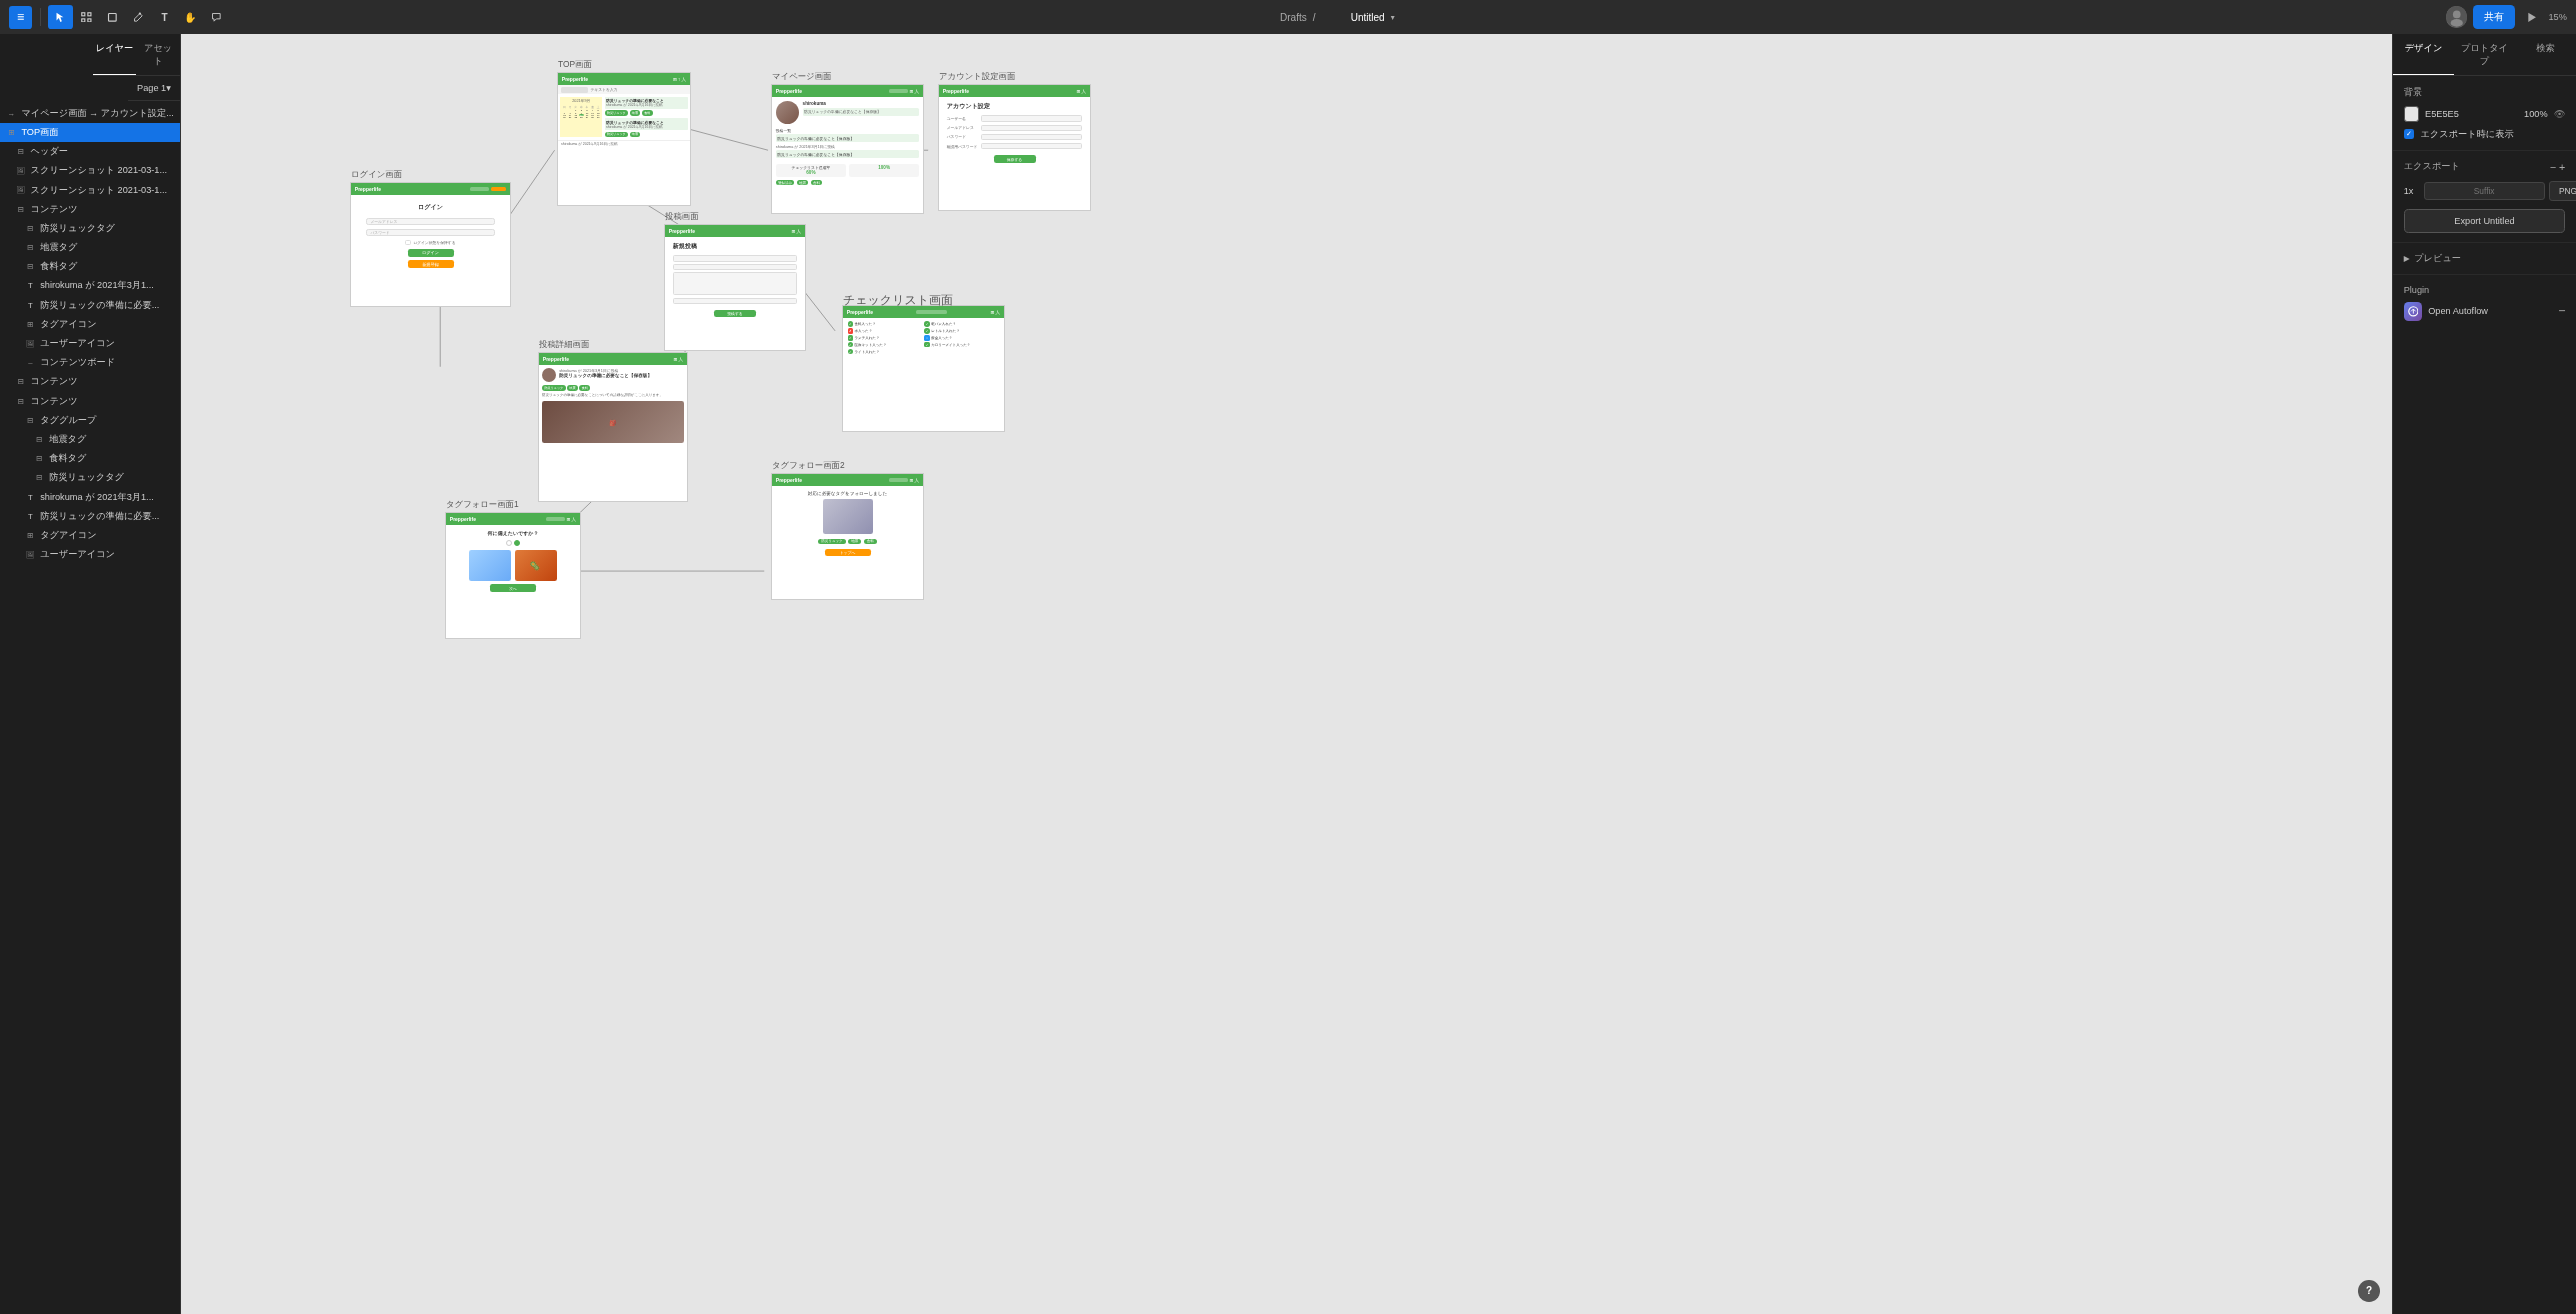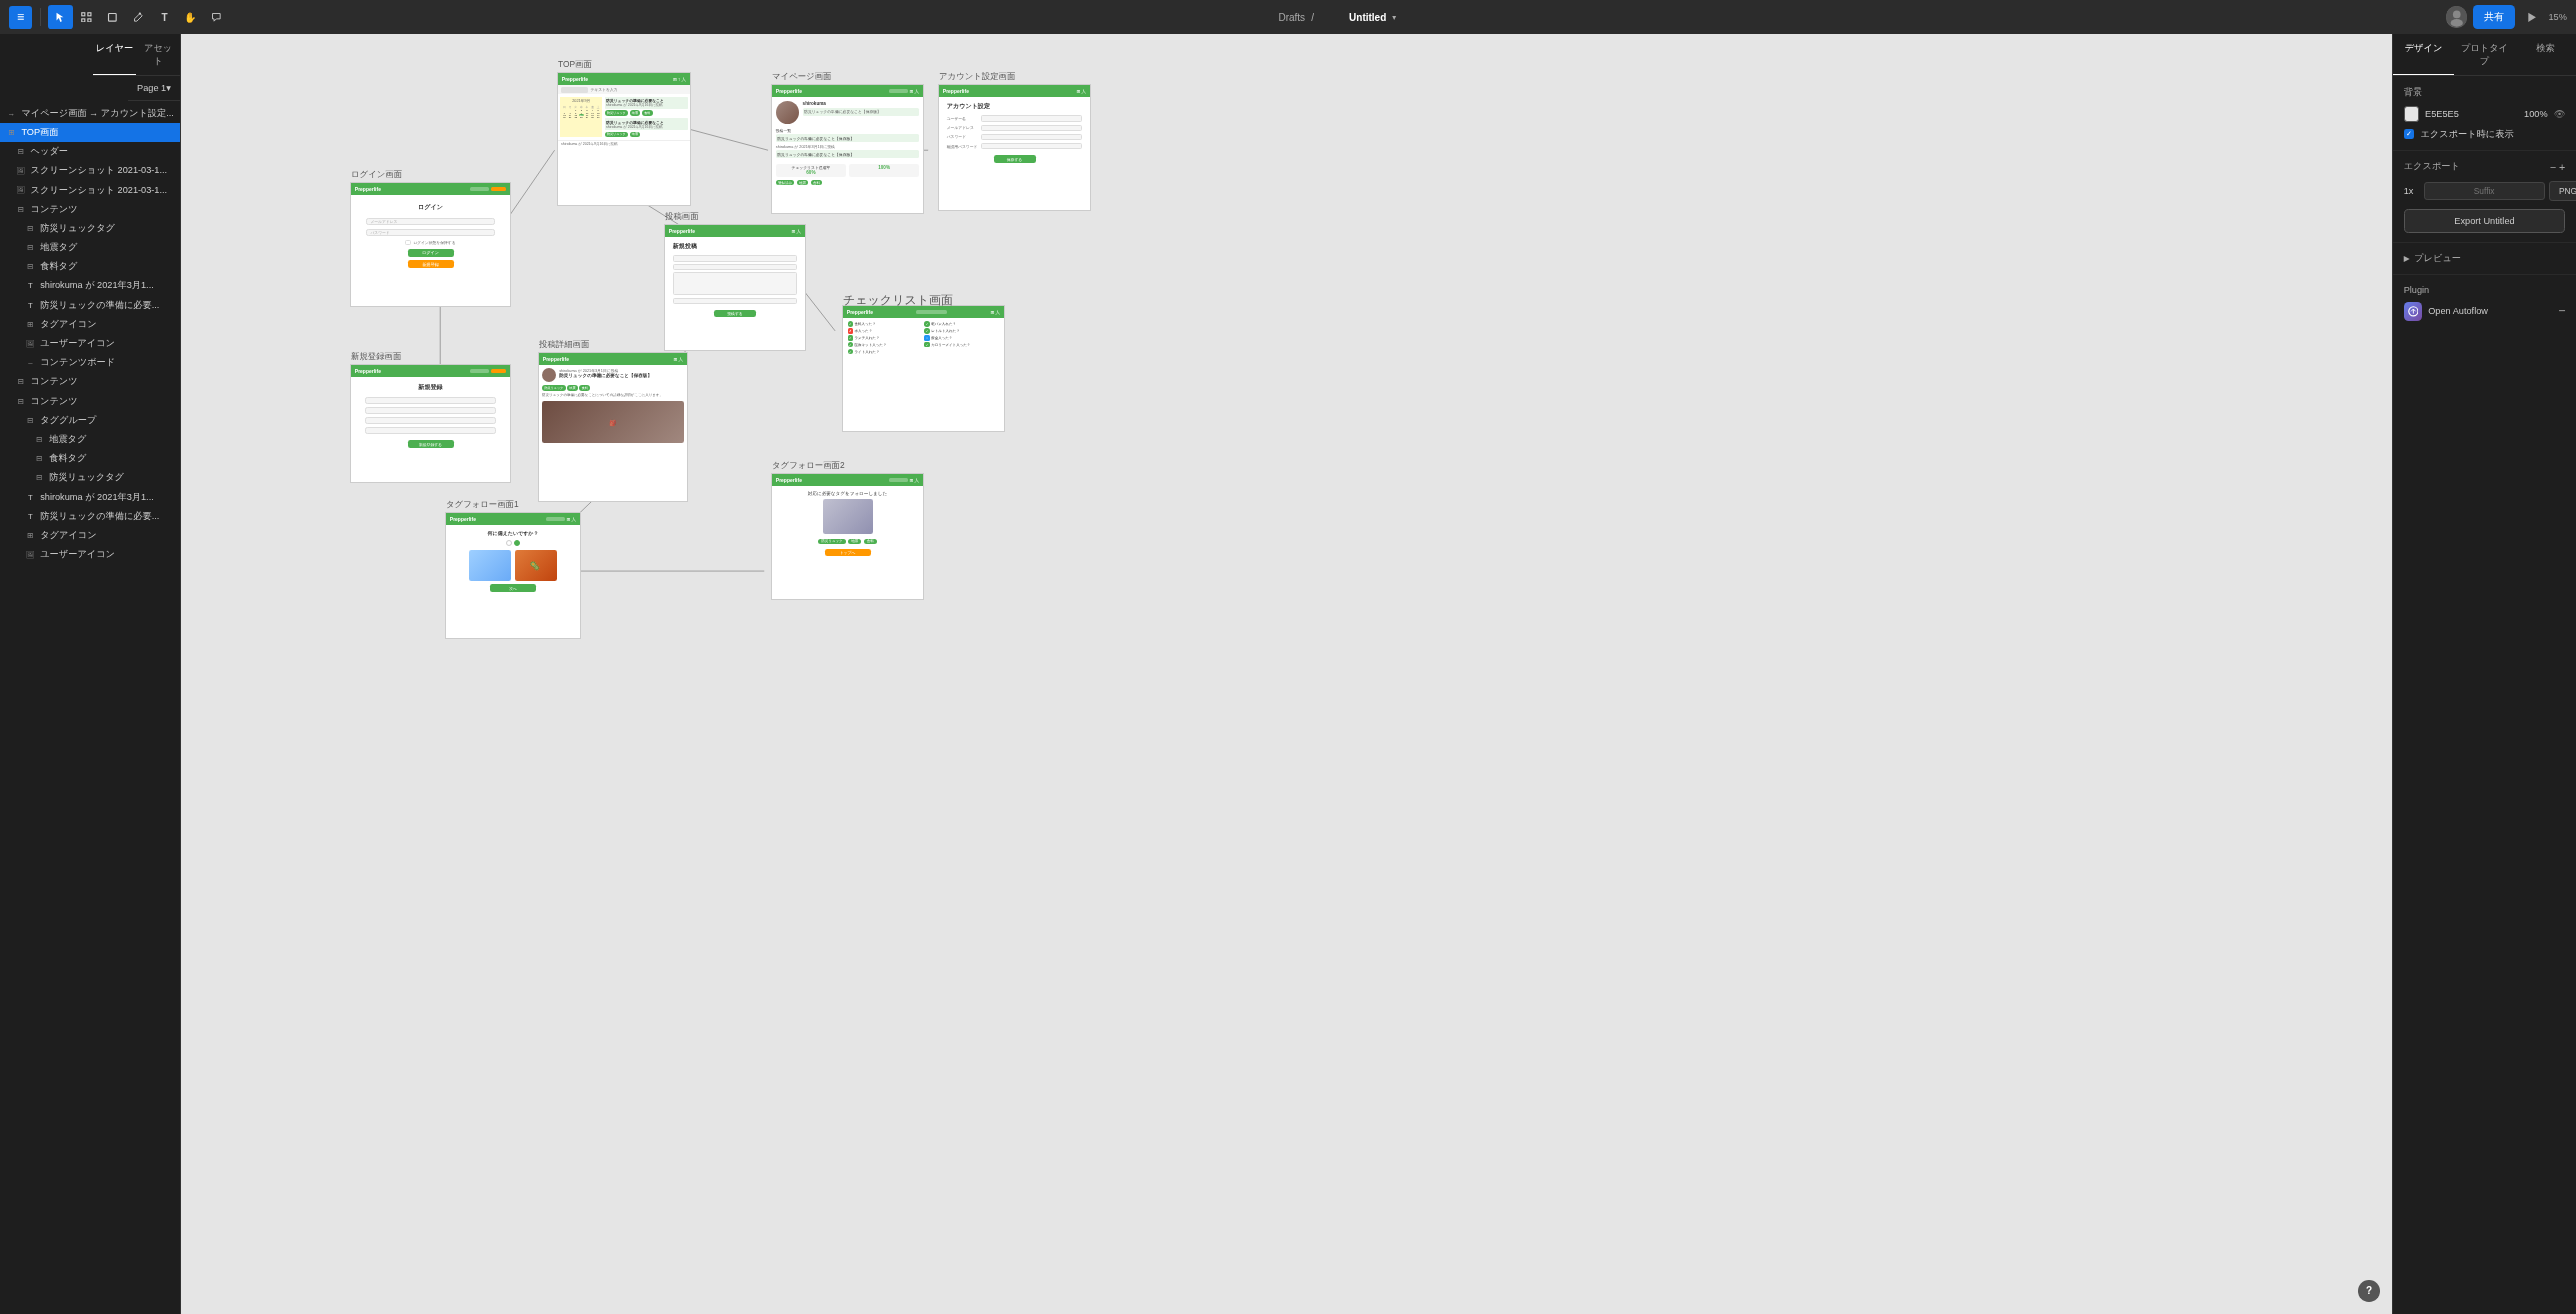--- a/index.html
+++ b/index.html
@@ -8,21 +8,21 @@
     
     .topbar { background: #2c2c2c; height: 34px; display: flex; align-items: center; justify-content: space-between; padding: 0 9.2px; flex-shrink: 0; }
     .topbar-left { display: flex; align-items: center; gap: 4.6px; }
     .menu-icon { width: 23px; height: 23px; background: #1473e6; border-radius: 3.1px; display: flex; align-items: center; justify-content: center; cursor: pointer; }
     .menu-icon span { color: white; font-size: 12.3px; }
     .tool-btn { width: 24.5px; height: 24.5px; display: flex; align-items: center; justify-content: center; border-radius: 3.1px; cursor: pointer; color: #ccc; font-size: 12.3px; position: relative; }
     .tool-btn.active { background: #1473e6; color: white; }
     .tool-group { display: flex; align-items: center; gap: 1.5px; }
     .tool-separator { width: 0.8px; height: 18.4px; background: #444; margin: 0 3.1px; }
     .topbar-center { display: flex; align-items: center; gap: 6.1px; color: #aaa; font-size: 10px; }
-    .topbar-center .title { color: white; font-weight: 700; margin-left: 29px; }
+    .topbar-center .title { color: white; font-weight: 400; margin-left: 29px; }
     .topbar-center .chevron { font-size: 7.7px; }
     .topbar-right { display: flex; align-items: center; gap: 6.1px; }
     .avatar { width: 21.5px; height: 21.5px; border-radius: 50%; background: #6b6b6b; display: flex; align-items: center; justify-content: center; color: white; font-size: 9.2px; overflow: hidden; }
     .share-btn { background: #1473e6; color: white; border: none; border-radius: 4.6px; padding: 4.6px 10.7px; font-size: 10px; cursor: pointer; font-weight: 500; }
     .play-btn { width: 21.5px; height: 21.5px; display: flex; align-items: center; justify-content: center; color: #aaa; cursor: pointer; font-size: 10.7px; }
     .zoom-level { color: #aaa; font-size: 9.2px; cursor: pointer; text-align: center; }
 
     
     .main { display: flex; flex: 1; overflow: hidden; }
 
@@ -594,40 +594,20 @@
             <div style="display:flex; align-items:center; gap:1.5px;">
               <div style="width:5.4px; height:5.4px; border-radius:50%; background:#4caf50; display:flex; align-items:center; justify-content:center; flex-shrink:0;">
                 <span style="color:white; font-size:3.1px;">✓</span>
               </div>
               <span>ライト入れた？</span>
             </div>
           </div>
         </div>
       </div>
 
-      <div class="mini-frame" style="left:169px; top:330px; width:161px; height:119px;">
-        <div style="position:absolute; top:-14px; left:0; font-size:8.4px; color:#555; font-weight:500;">新規登録画面</div>
-        <div style="background:#4caf50; height:12.3px; display:flex; align-items:center; justify-content:space-between; padding:0 3.8px;">
-          <span style="color:white; font-size:5px; font-weight:bold;">Prepperlife</span>
-          <div style="display:flex; gap:1.5px;">
-            <div style="width:19px; height:4.6px; background:rgba(255,255,255,0.3); border-radius:1.5px;"></div>
-            <div style="width:15.3px; height:4.6px; background:#ff9800; border-radius:1.5px;"></div>
-          </div>
-        </div>
-        <div style="padding:6.1px 14px; display:flex; flex-direction:column; align-items:center; gap:3.1px;">
-          <div style="font-size:6.1px; font-weight:bold; color:#333; margin-bottom:1.5px;">新規登録</div>
-          <div style="width:100%; height:7px; background:#f5f5f5; border:0.8px solid #ddd; border-radius:2.3px;"></div>
-          <div style="width:100%; height:7px; background:#f5f5f5; border:0.8px solid #ddd; border-radius:2.3px;"></div>
-          <div style="width:100%; height:7px; background:#f5f5f5; border:0.8px solid #ddd; border-radius:2.3px;"></div>
-          <div style="width:100%; height:7px; background:#f5f5f5; border:0.8px solid #ddd; border-radius:2.3px;"></div>
-          <div style="width:46px; height:7.7px; background:#4caf50; border-radius:2.3px; display:flex; align-items:center; justify-content:center; margin-top:3.1px;">
-            <span style="font-size:3.8px; color:white;">新規登録する</span>
-          </div>
-        </div>
-      </div>
 
       <div class="mini-frame" style="left:264px; top:478px; width:136px; height:127px;">
         <div style="position:absolute; top:-14px; left:0; font-size:8.4px; color:#555; font-weight:500;">タグフォロー画面1</div>
         <div style="background:#4caf50; height:12.3px; display:flex; align-items:center; justify-content:space-between; padding:0 3.8px;">
           <span style="color:white; font-size:5px; font-weight:bold;">Prepperlife</span>
           <div style="display:flex; gap:1.5px;">
             <div style="width:19px; height:4.6px; background:rgba(255,255,255,0.3); border-radius:1.5px;"></div>
             <span style="color:white; font-size:4.6px;">⊞ 人</span>
           </div>
         </div>

